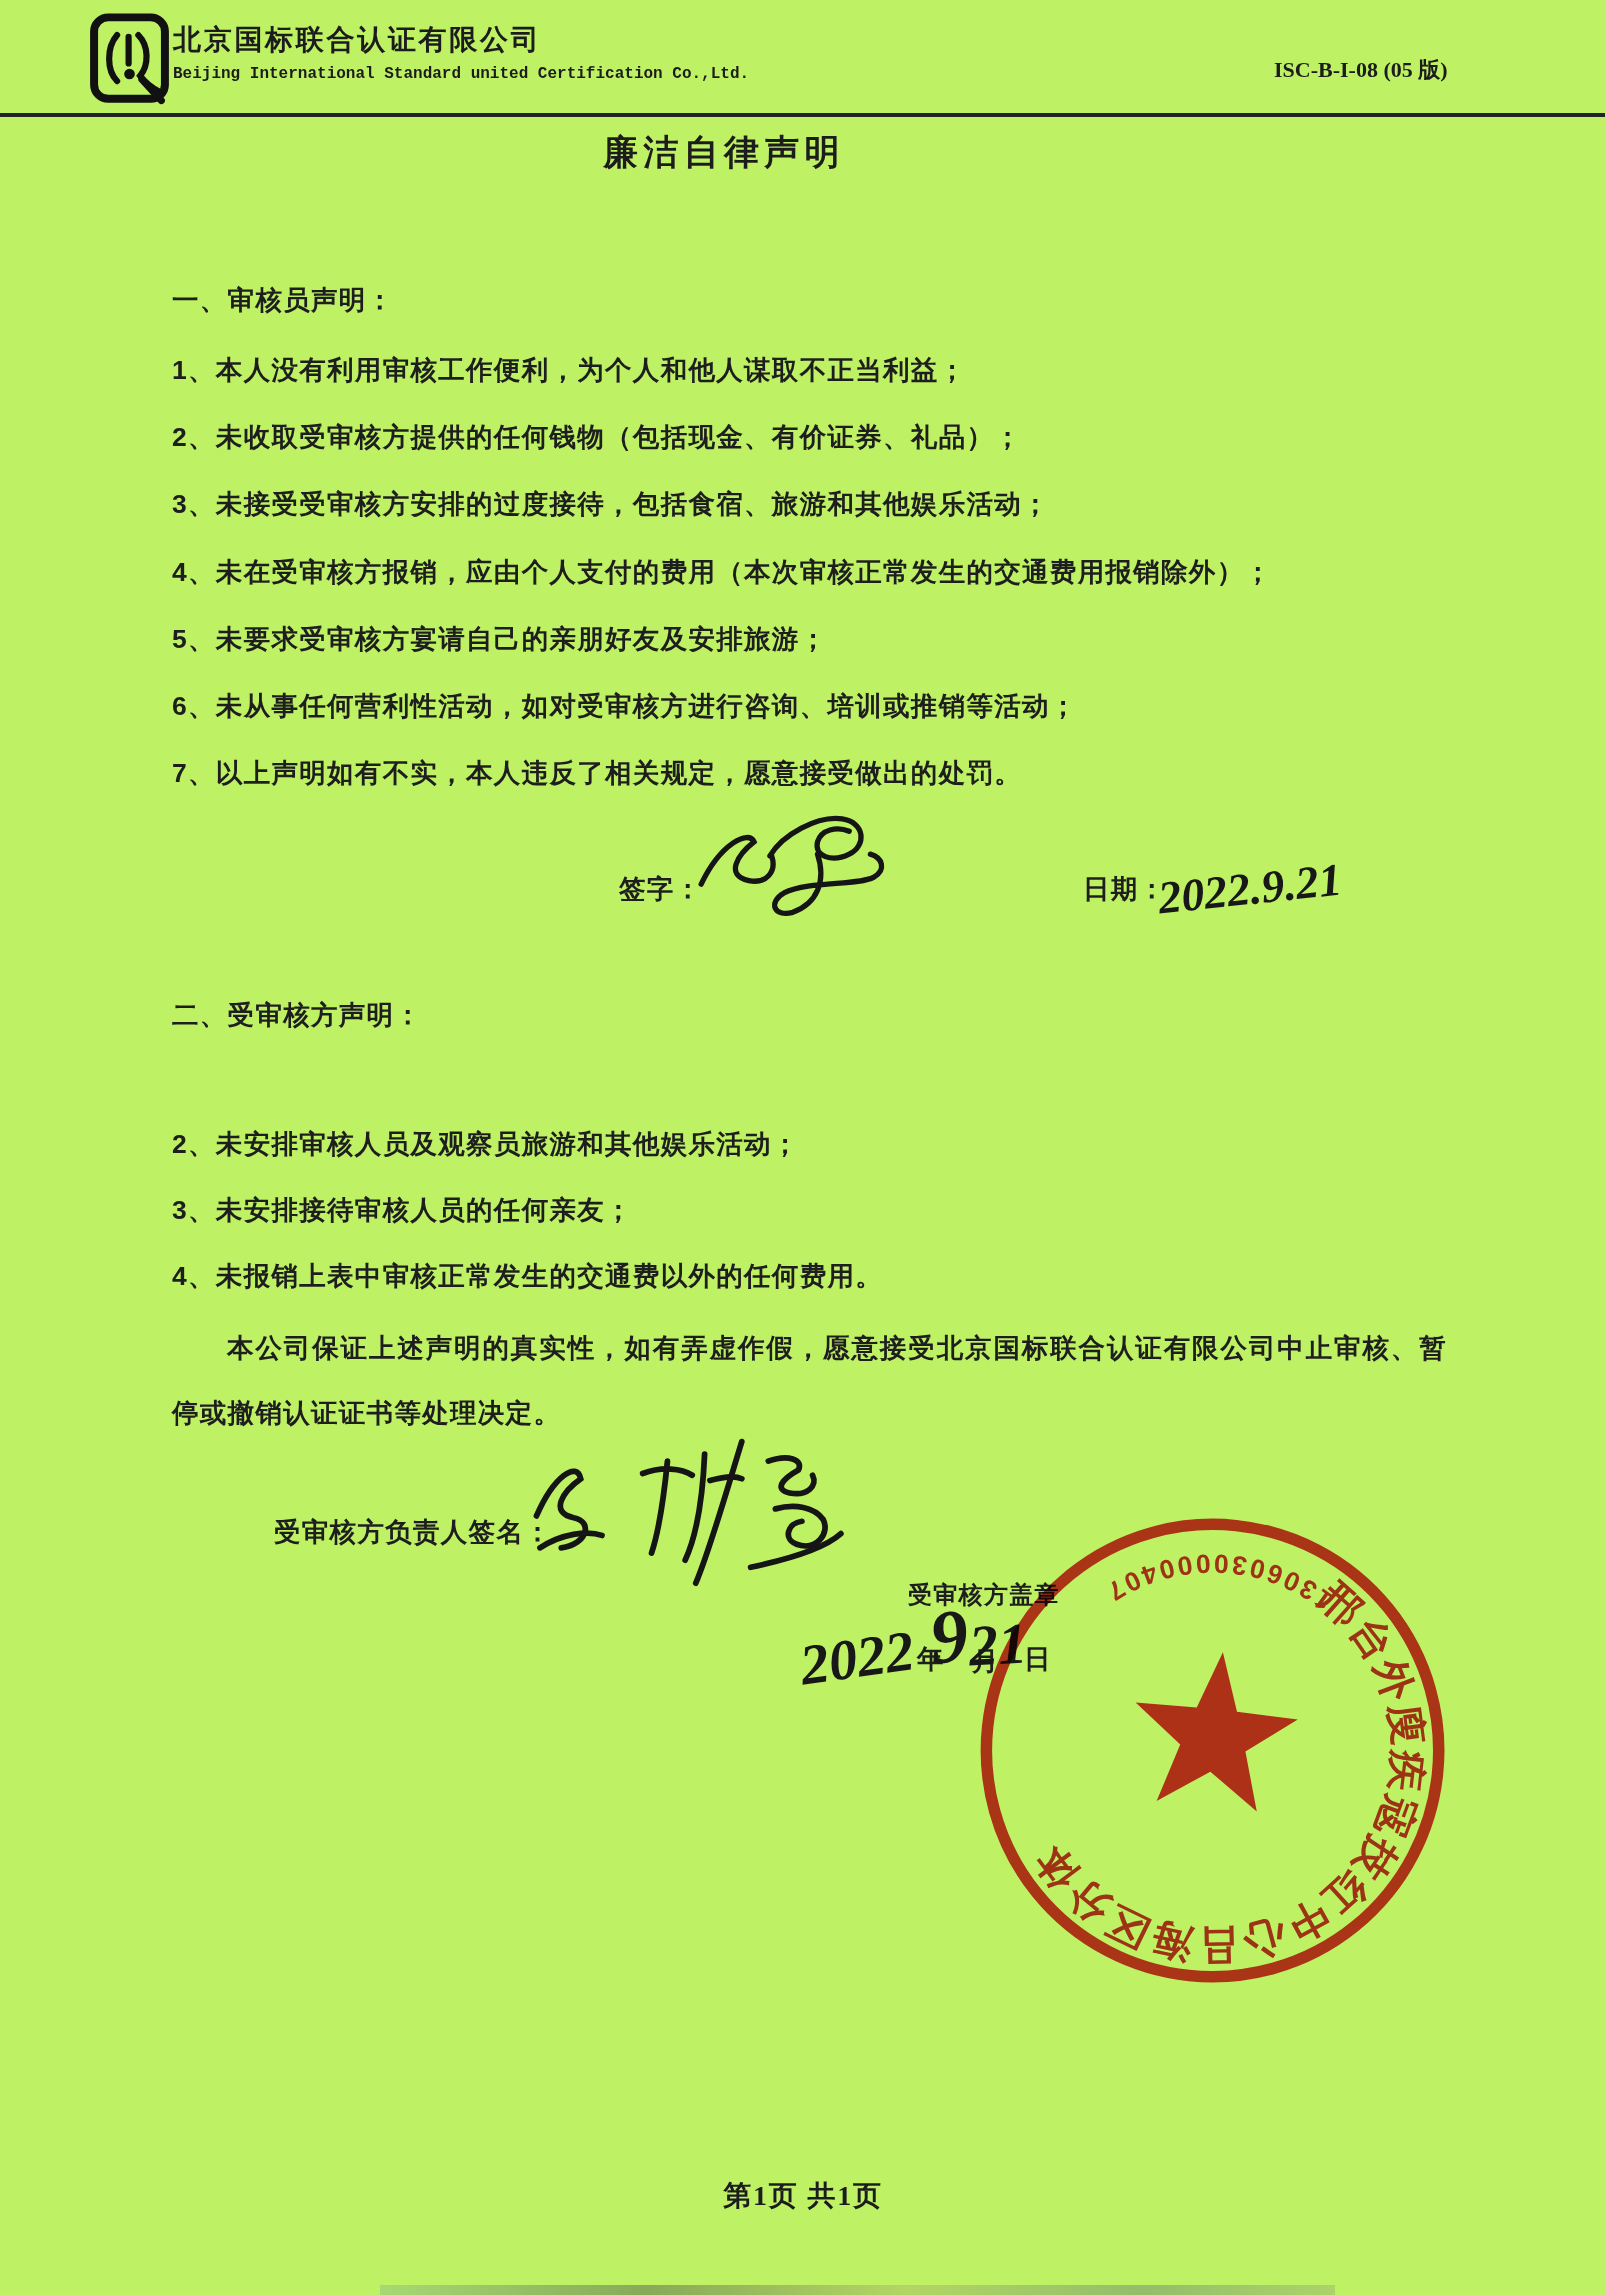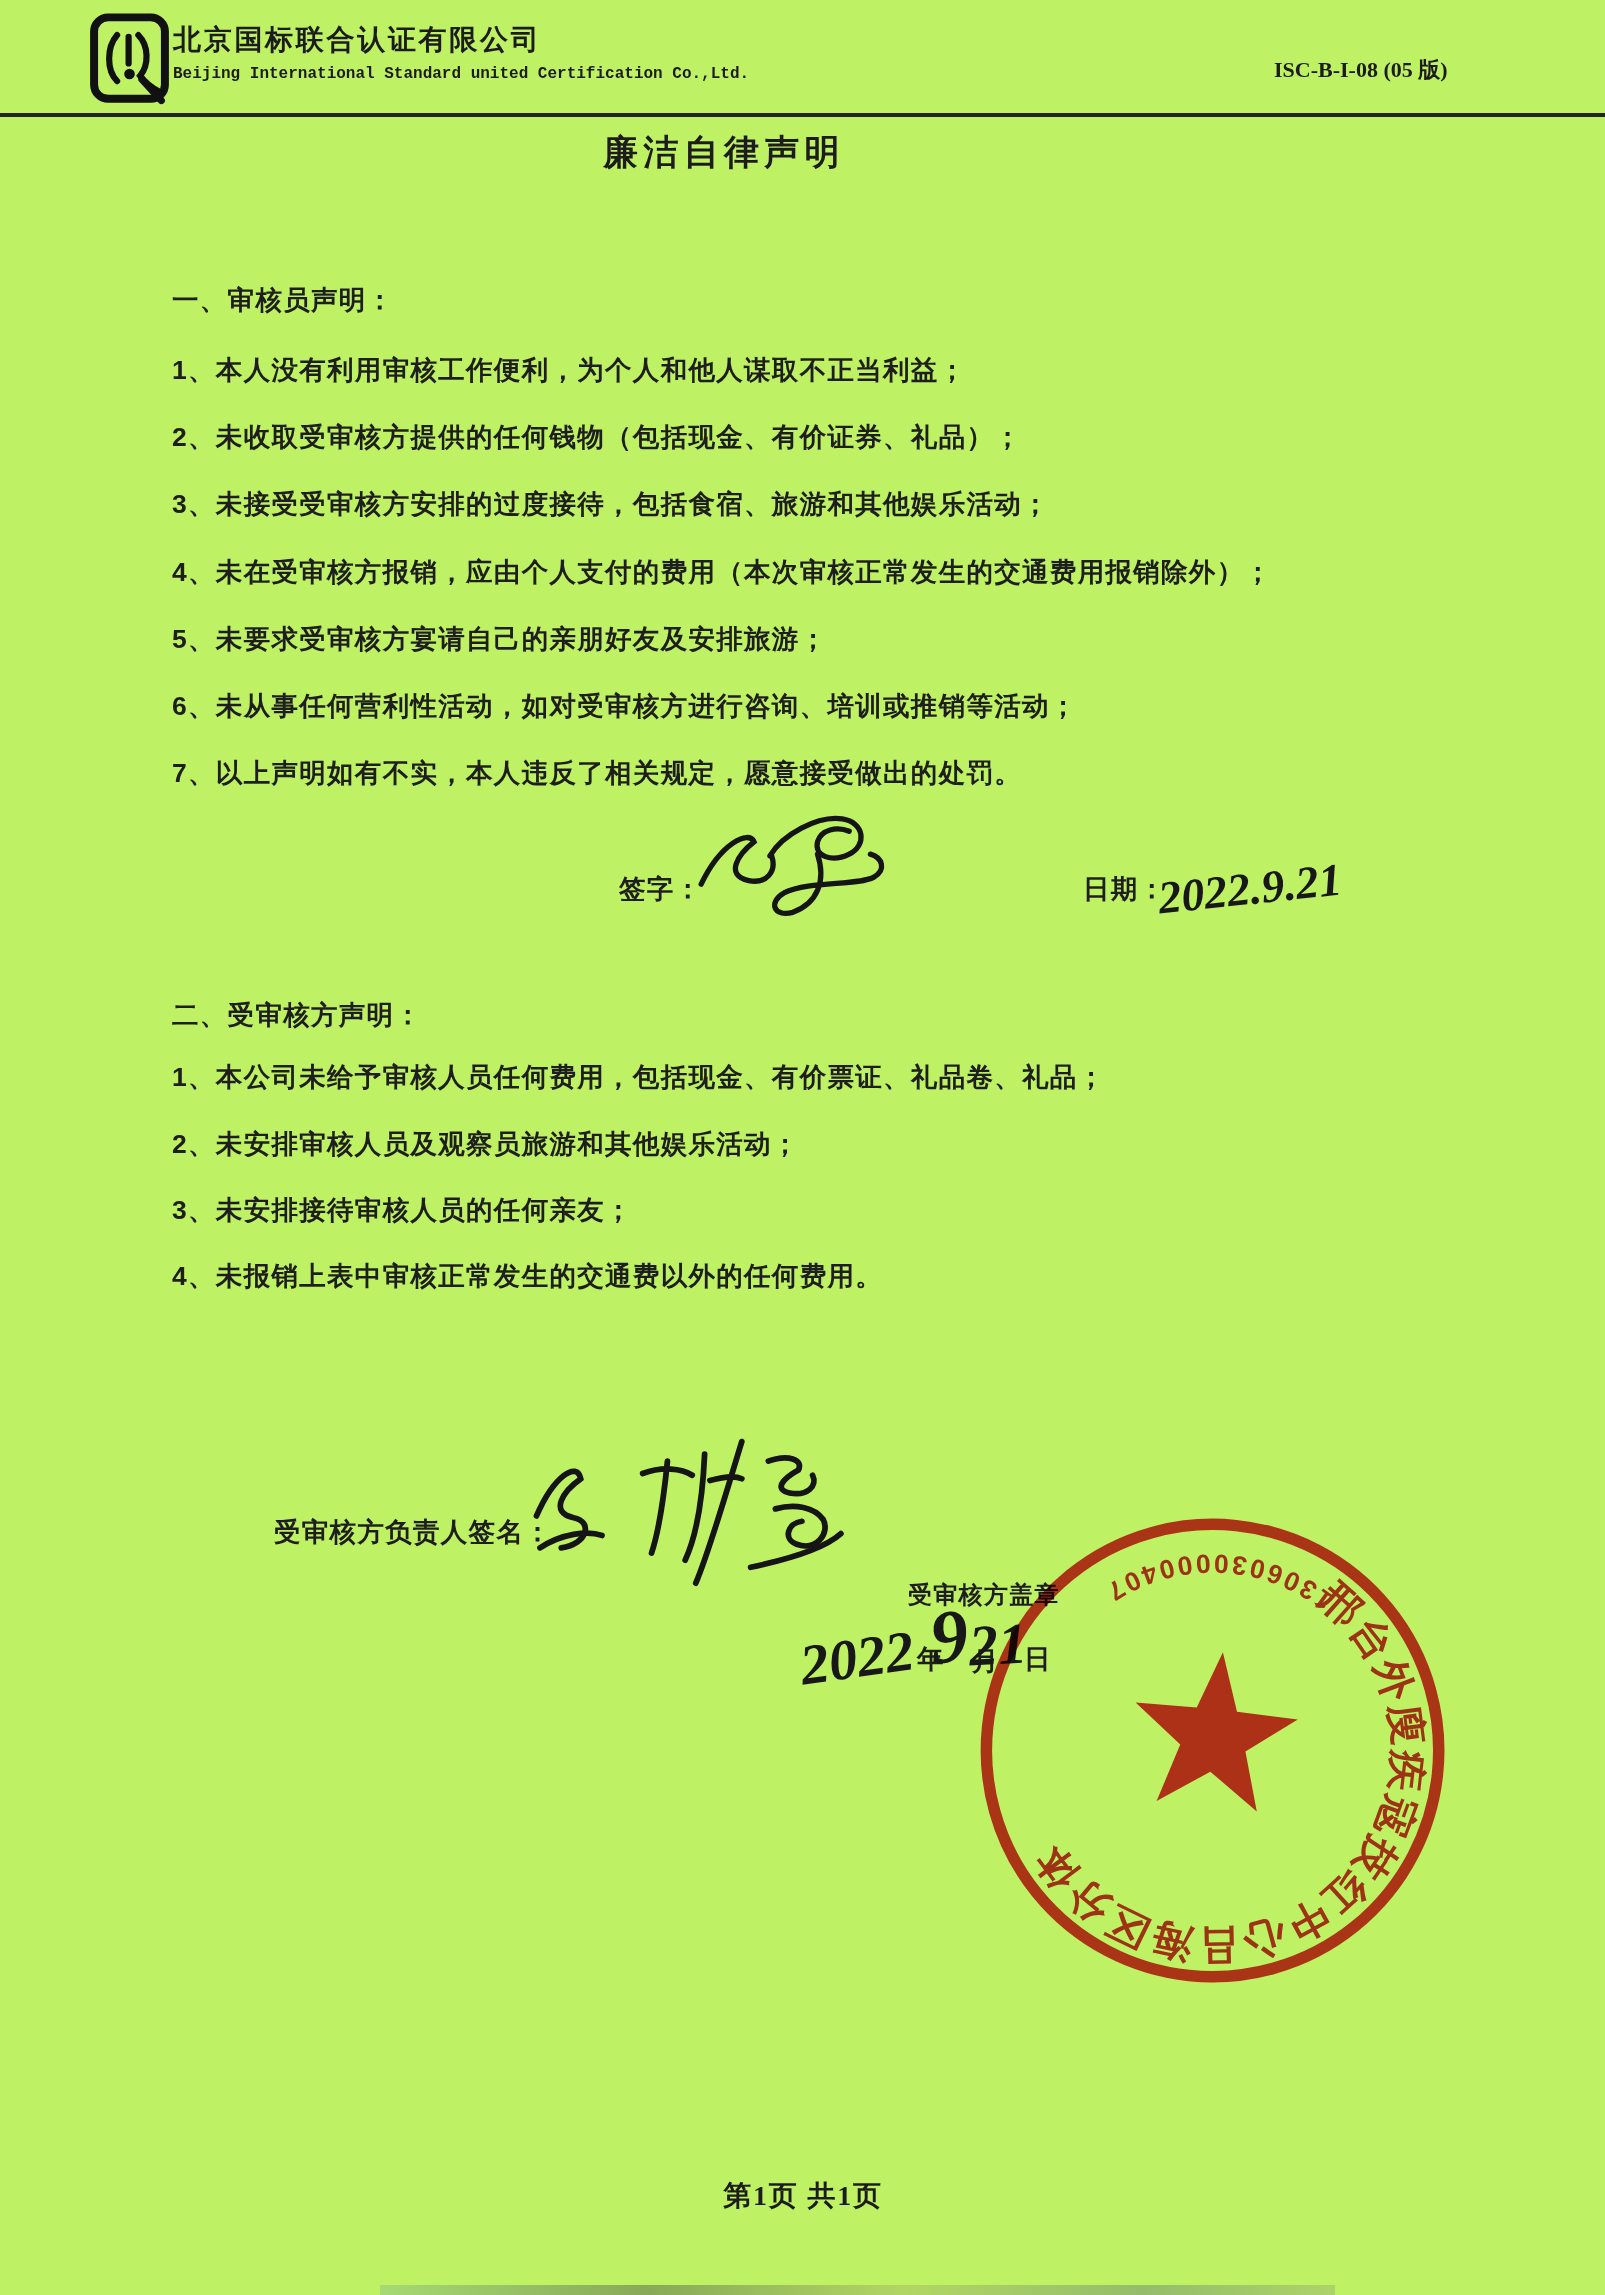--- a/index.html
+++ b/index.html
@@ -56,24 +56,24 @@
     <g fill="none" stroke="#151515" stroke-width="6" stroke-linecap="round">
       <path d="M18,100 C40,54 72,38 78,52 C60,66 44,90 72,96 C92,100 104,86 98,68"></path>
       <path d="M96,68 C110,44 150,22 178,26 C204,30 206,56 186,66 C166,76 146,68 150,52 C154,38 172,34 186,40"></path>
       <path d="M150,66 C160,96 150,122 122,132 C100,138 94,120 112,110 C140,96 196,102 214,92 C228,84 224,70 210,66"></path>
     </g>
   </svg>
   <div class="l" style="left:1083px;top:871px;">日期：</div>
   <div class="hand" style="left:1158px;top:862px;font-size:46px;transform:rotate(-6deg);">2022.9.21</div>
 
   <div class="l" style="top:997px;">二、受审核方声明：</div>
-  <div class="l" style="top:1059px;">1、本公司未给予审核人员任何费用，包括现金、有价票证、礼品卷、礼品；</div>
   <div class="l" style="top:1126px;">2、未安排审核人员及观察员旅游和其他娱乐活动；</div>
   <div class="l" style="top:1192px;">3、未安排接待审核人员的任何亲友；</div>
   <div class="l" style="top:1258px;">4、未报销上表中审核正常发生的交通费以外的任何费用。</div>
+  <div class="closing">本公司保证上述声明的真实性，如有弄虚作假，愿意接受北京国标联合认证有限公司中止审核、暂停或撤销认证证书等处理决定。</div>
 
   <div class="l" style="left:274px;top:1514px;">受审核方负责人签名：</div>
   <svg class="abs" style="left:517px;top:1431px;" width="354" height="177" viewBox="0 0 400 200">
     <g fill="none" stroke="#151515" stroke-width="6.5" stroke-linecap="round">
       <path d="M22,96 C42,50 68,34 72,54 C52,68 36,92 64,98 C86,102 80,128 50,132"></path>
       <path d="M26,132 C50,116 80,112 96,118"></path>
       <path d="M142,48 C164,40 186,42 198,50"></path>
       <path d="M170,34 C166,74 160,114 152,138"></path>
       <path d="M212,26 C210,70 204,116 190,146"></path>
       <path d="M218,56 C232,52 246,50 254,54"></path>

